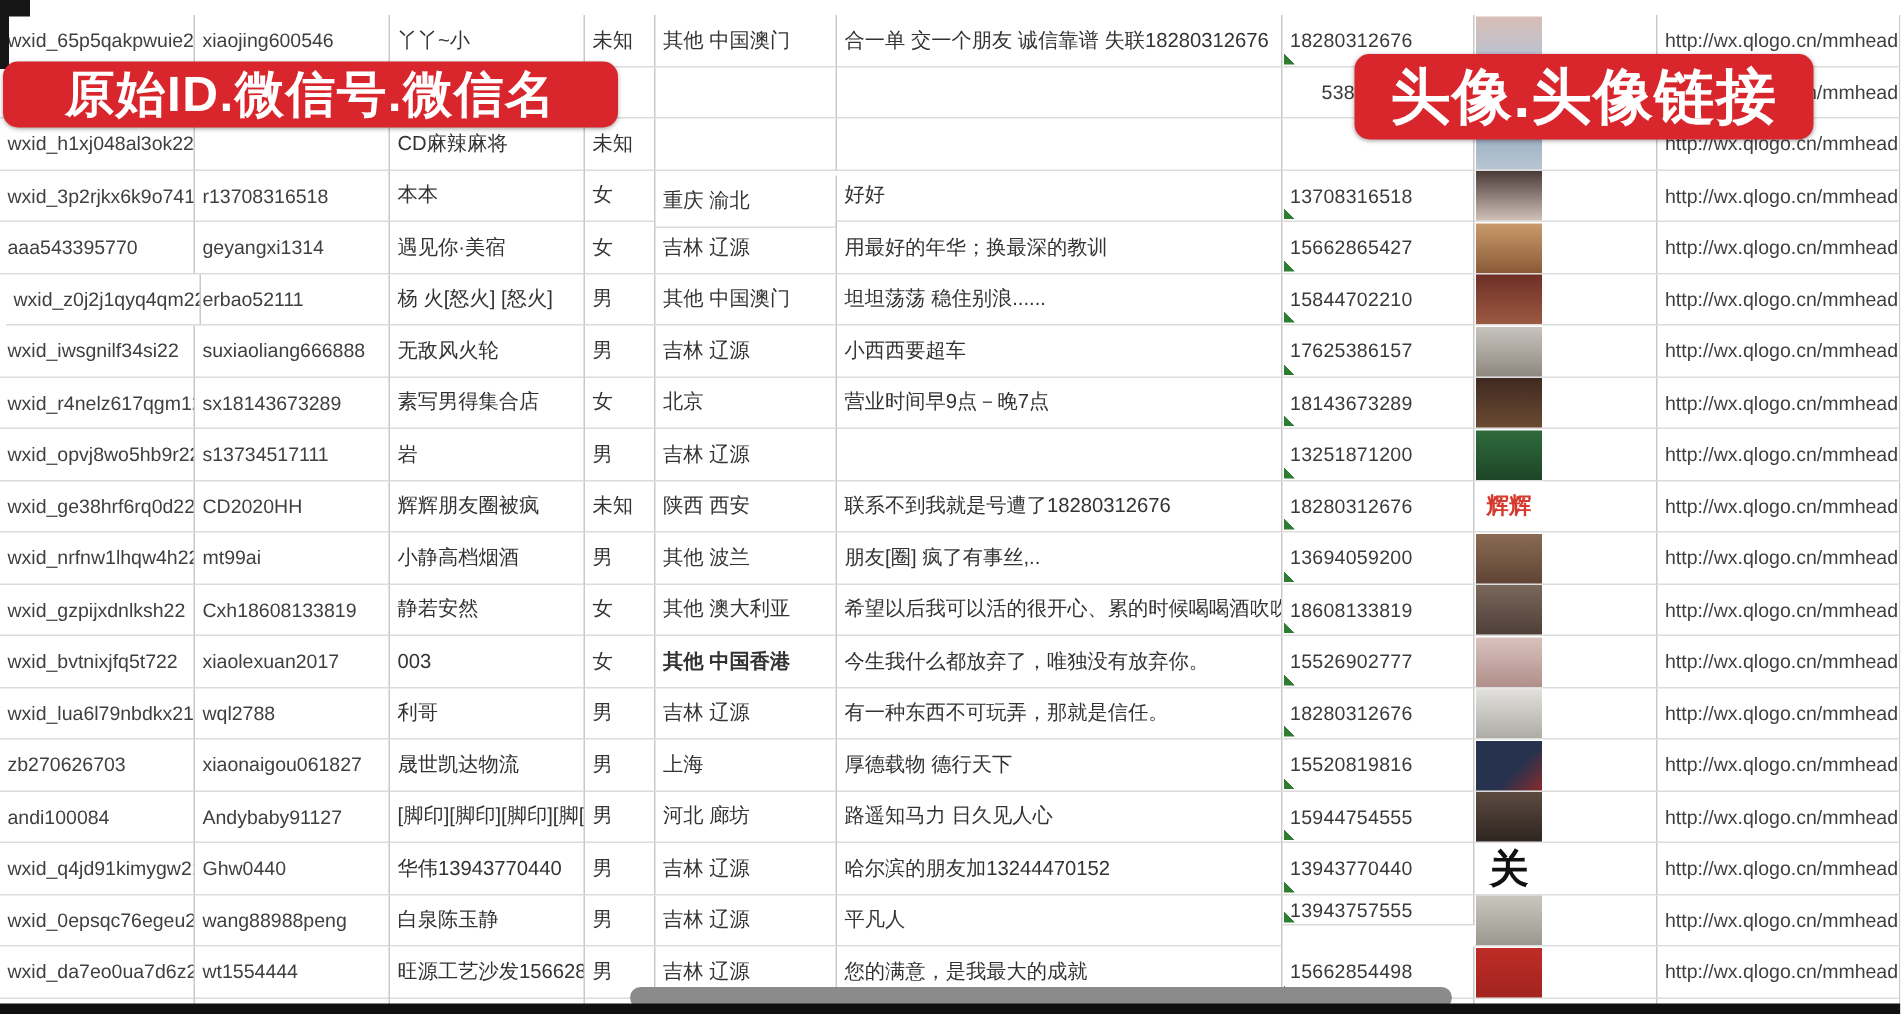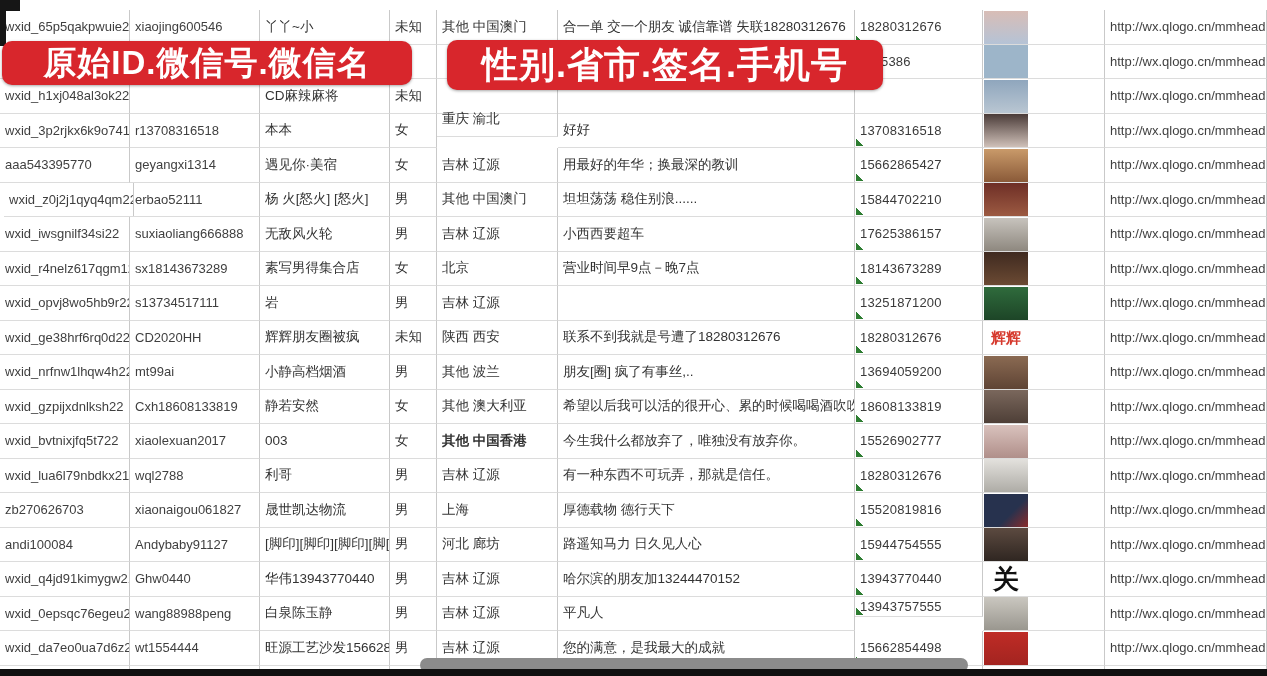--- a/index.html
+++ b/index.html
@@ -71,21 +71,21 @@
       <div class="cell cn" style="left: 437px; top: 79px; width: 121px; height: 34.5px;"></div>
       <div class="cell cn" style="left: 558px; top: 79px; width: 297px; height: 34.5px;"></div>
       <div class="cell phone" style="left: 855px; top: 79px; width: 128px; height: 34.5px;"></div>
       <div class="avatar" style="left: 984px; top: 79.5px; background: linear-gradient(rgb(143, 166, 189), rgb(185, 198, 210));"></div>
       <div class="cell " style="left: 983px; top: 79px; width: 122px; height: 34.5px;"></div>
       <div class="cell " style="left: 1105px; top: 79px; width: 162px; height: 34.5px;">http://wx.qlogo.cn/mmhead</div>
       <div class="cell " style="left: 0px; top: 113.5px; width: 130px; height: 34.5px;">wxid_3p2rjkx6k9o741</div>
       <div class="cell " style="left: 130px; top: 113.5px; width: 130px; height: 34.5px;">r13708316518</div>
       <div class="cell cn" style="left: 260px; top: 113.5px; width: 130px; height: 34.5px;">本本</div>
       <div class="cell cn" style="left: 390px; top: 113.5px; width: 47px; height: 34.5px;">女</div>
-      <div class="cell cn" style="left: 437px; top: 102px; width: 121px; height: 34.5px; text-align: center;">重庆 渝北</div>
+      <div class="cell cn" style="left: 437px; top: 117px; width: 121px; height: 34.5px; text-align: center;">重庆 渝北</div>
       <div class="cell cn" style="left: 558px; top: 113.5px; width: 297px; height: 34.5px;">好好</div>
       <div class="cell phone" style="left: 855px; top: 113.5px; width: 128px; height: 34.5px;">13708316518<span class="flag"></span></div>
       <div class="avatar" style="left: 984px; top: 114px; background: linear-gradient(rgb(74, 59, 56), rgb(207, 192, 184));"></div>
       <div class="cell " style="left: 983px; top: 113.5px; width: 122px; height: 34.5px;"></div>
       <div class="cell " style="left: 1105px; top: 113.5px; width: 162px; height: 34.5px;">http://wx.qlogo.cn/mmhead</div>
       <div class="cell " style="left: 0px; top: 148px; width: 130px; height: 34.5px;">aaa543395770</div>
       <div class="cell " style="left: 130px; top: 148px; width: 130px; height: 34.5px;">geyangxi1314</div>
       <div class="cell cn" style="left: 260px; top: 148px; width: 130px; height: 34.5px;">遇见你·美宿</div>
       <div class="cell cn" style="left: 390px; top: 148px; width: 47px; height: 34.5px;">女</div>
       <div class="cell cn" style="left: 437px; top: 148px; width: 121px; height: 34.5px;">吉林 辽源</div>
@@ -243,19 +243,19 @@
       <div class="cell" style="left: 260px; top: 665.5px; width: 130px; height: 10.5px;"></div>
       <div class="cell" style="left: 390px; top: 665.5px; width: 47px; height: 10.5px;"></div>
       <div class="cell" style="left: 437px; top: 665.5px; width: 121px; height: 10.5px;"></div>
       <div class="cell" style="left: 558px; top: 665.5px; width: 297px; height: 10.5px;"></div>
       <div class="cell" style="left: 855px; top: 665.5px; width: 128px; height: 10.5px;"></div>
       <div class="cell" style="left: 983px; top: 665.5px; width: 122px; height: 10.5px;"></div>
       <div class="cell" style="left: 1105px; top: 665.5px; width: 162px; height: 10.5px;"></div>
     </div>
 
   <div class="banner" id="banner-left">原始ID.微信号.微信名</div>
-  <div class="banner" id="banner-mid">性别.省市.签名.手机号</div>
+  <div class="banner" id="banner-right">头像.头像链接</div>
 
   <div id="corner-v"></div>
   <div id="corner-h"></div>
   <div id="bottom-pill"></div>
   <div id="bottom-bar"></div>
 </div>
 
 </body></html>

